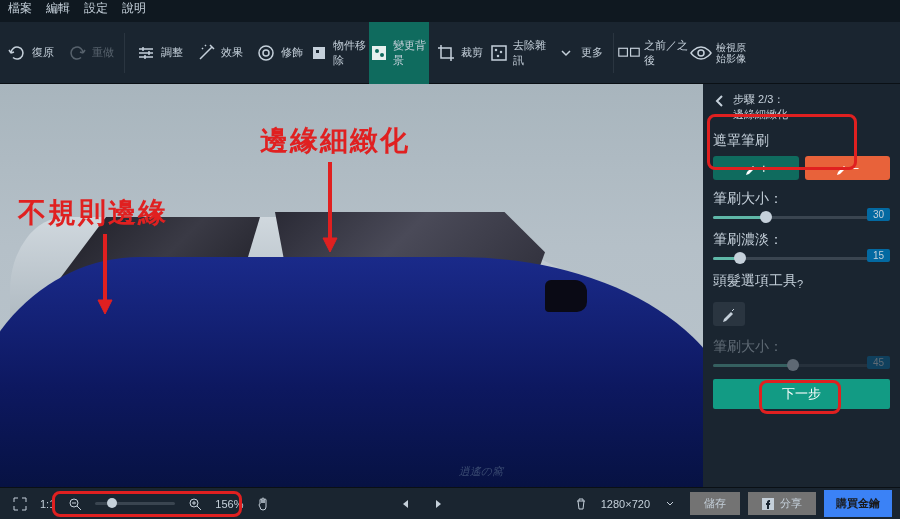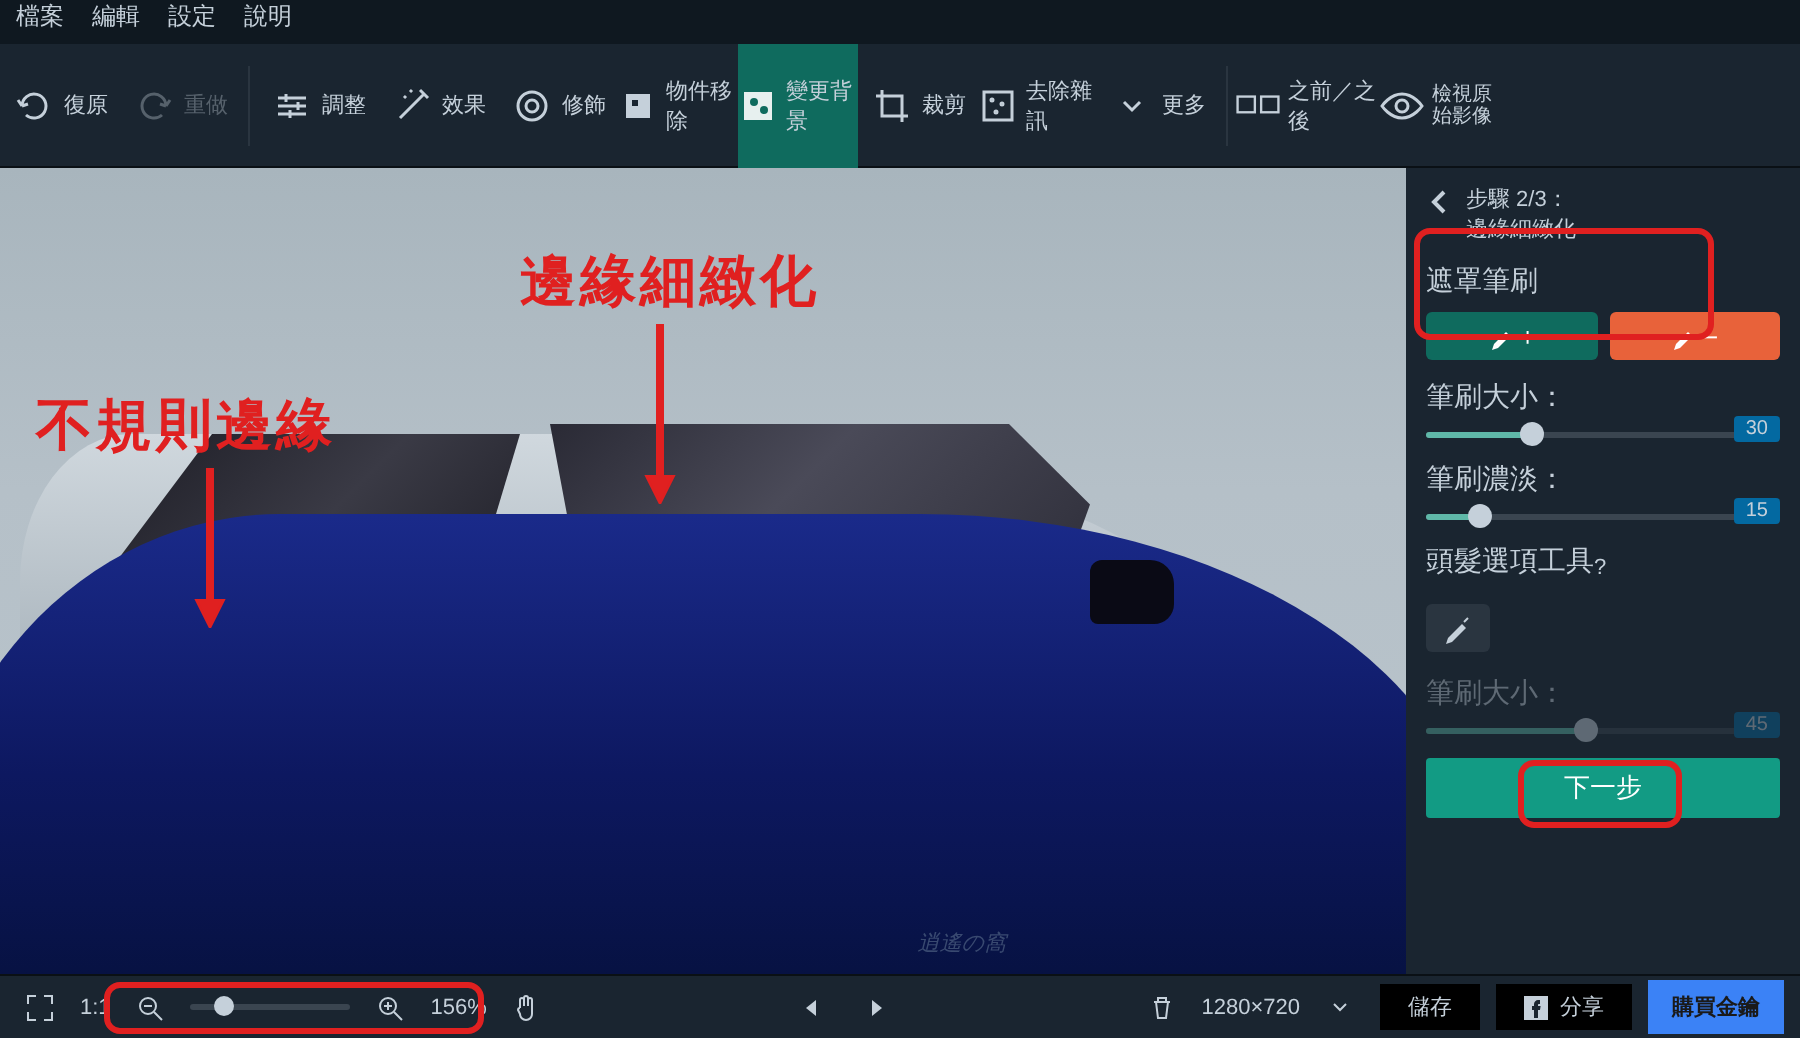--- a/index.html
+++ b/index.html
@@ -42,21 +42,21 @@
 .slider-val { position: absolute; right: 0; top: -18px; background: #0369a1; padding: 1px 6px; border-radius: 2px; font-size: 10px; margin-top: 10px; }
 .hair-row { display: flex; align-items: center; margin-bottom: 6px; }
 .hair-btn { width: 32px; height: 24px; background: #2a3540; border-radius: 3px; display: flex; align-items: center; justify-content: center; cursor: pointer; margin-bottom: 12px; }
 .next-btn { width: 100%; height: 30px; background: #129b84; color: #fff; display: flex; align-items: center; justify-content: center; font-size: 13px; border-radius: 2px; cursor: pointer; margin-top: 8px; }
 .statusbar { height: 32px; background: #1a2530; display: flex; align-items: center; padding: 0 8px; font-size: 11px; gap: 8px; border-top: 1px solid #0a1015; }
 .sb-btn { width: 24px; height: 24px; display: flex; align-items: center; justify-content: center; cursor: pointer; }
 .sb-btn svg { stroke: #c5d0da; fill: none; }
 .zoom-slider { width: 80px; height: 3px; background: #3a4550; position: relative; border-radius: 2px; }
 .zoom-thumb { position: absolute; width: 10px; height: 10px; background: #c5d0da; border-radius: 50%; top: -4px; left: 15%; cursor: pointer; }
 .sb-spacer { flex: 1; }
-.sb-wide { padding: 4px 14px; background: #000000; cursor: pointer; display: flex; align-items: center; gap: 6px; }
+.sb-wide { padding: 4px 14px; background: #737373; cursor: pointer; display: flex; align-items: center; gap: 6px; }
 .sb-gold { background: #3b82f6; color: #1a1a1a; font-weight: bold; padding: 6px 12px; cursor: pointer; }
 .watermark { position: absolute; bottom: 8px; right: 200px; font-size: 11px; color: rgba(90,110,140,0.6); font-style: italic; }
 </style>
 </head>
 <body>
 
 <div class="menubar">
   <span>檔案</span>
   <span>編輯</span>
   <span>設定</span>

